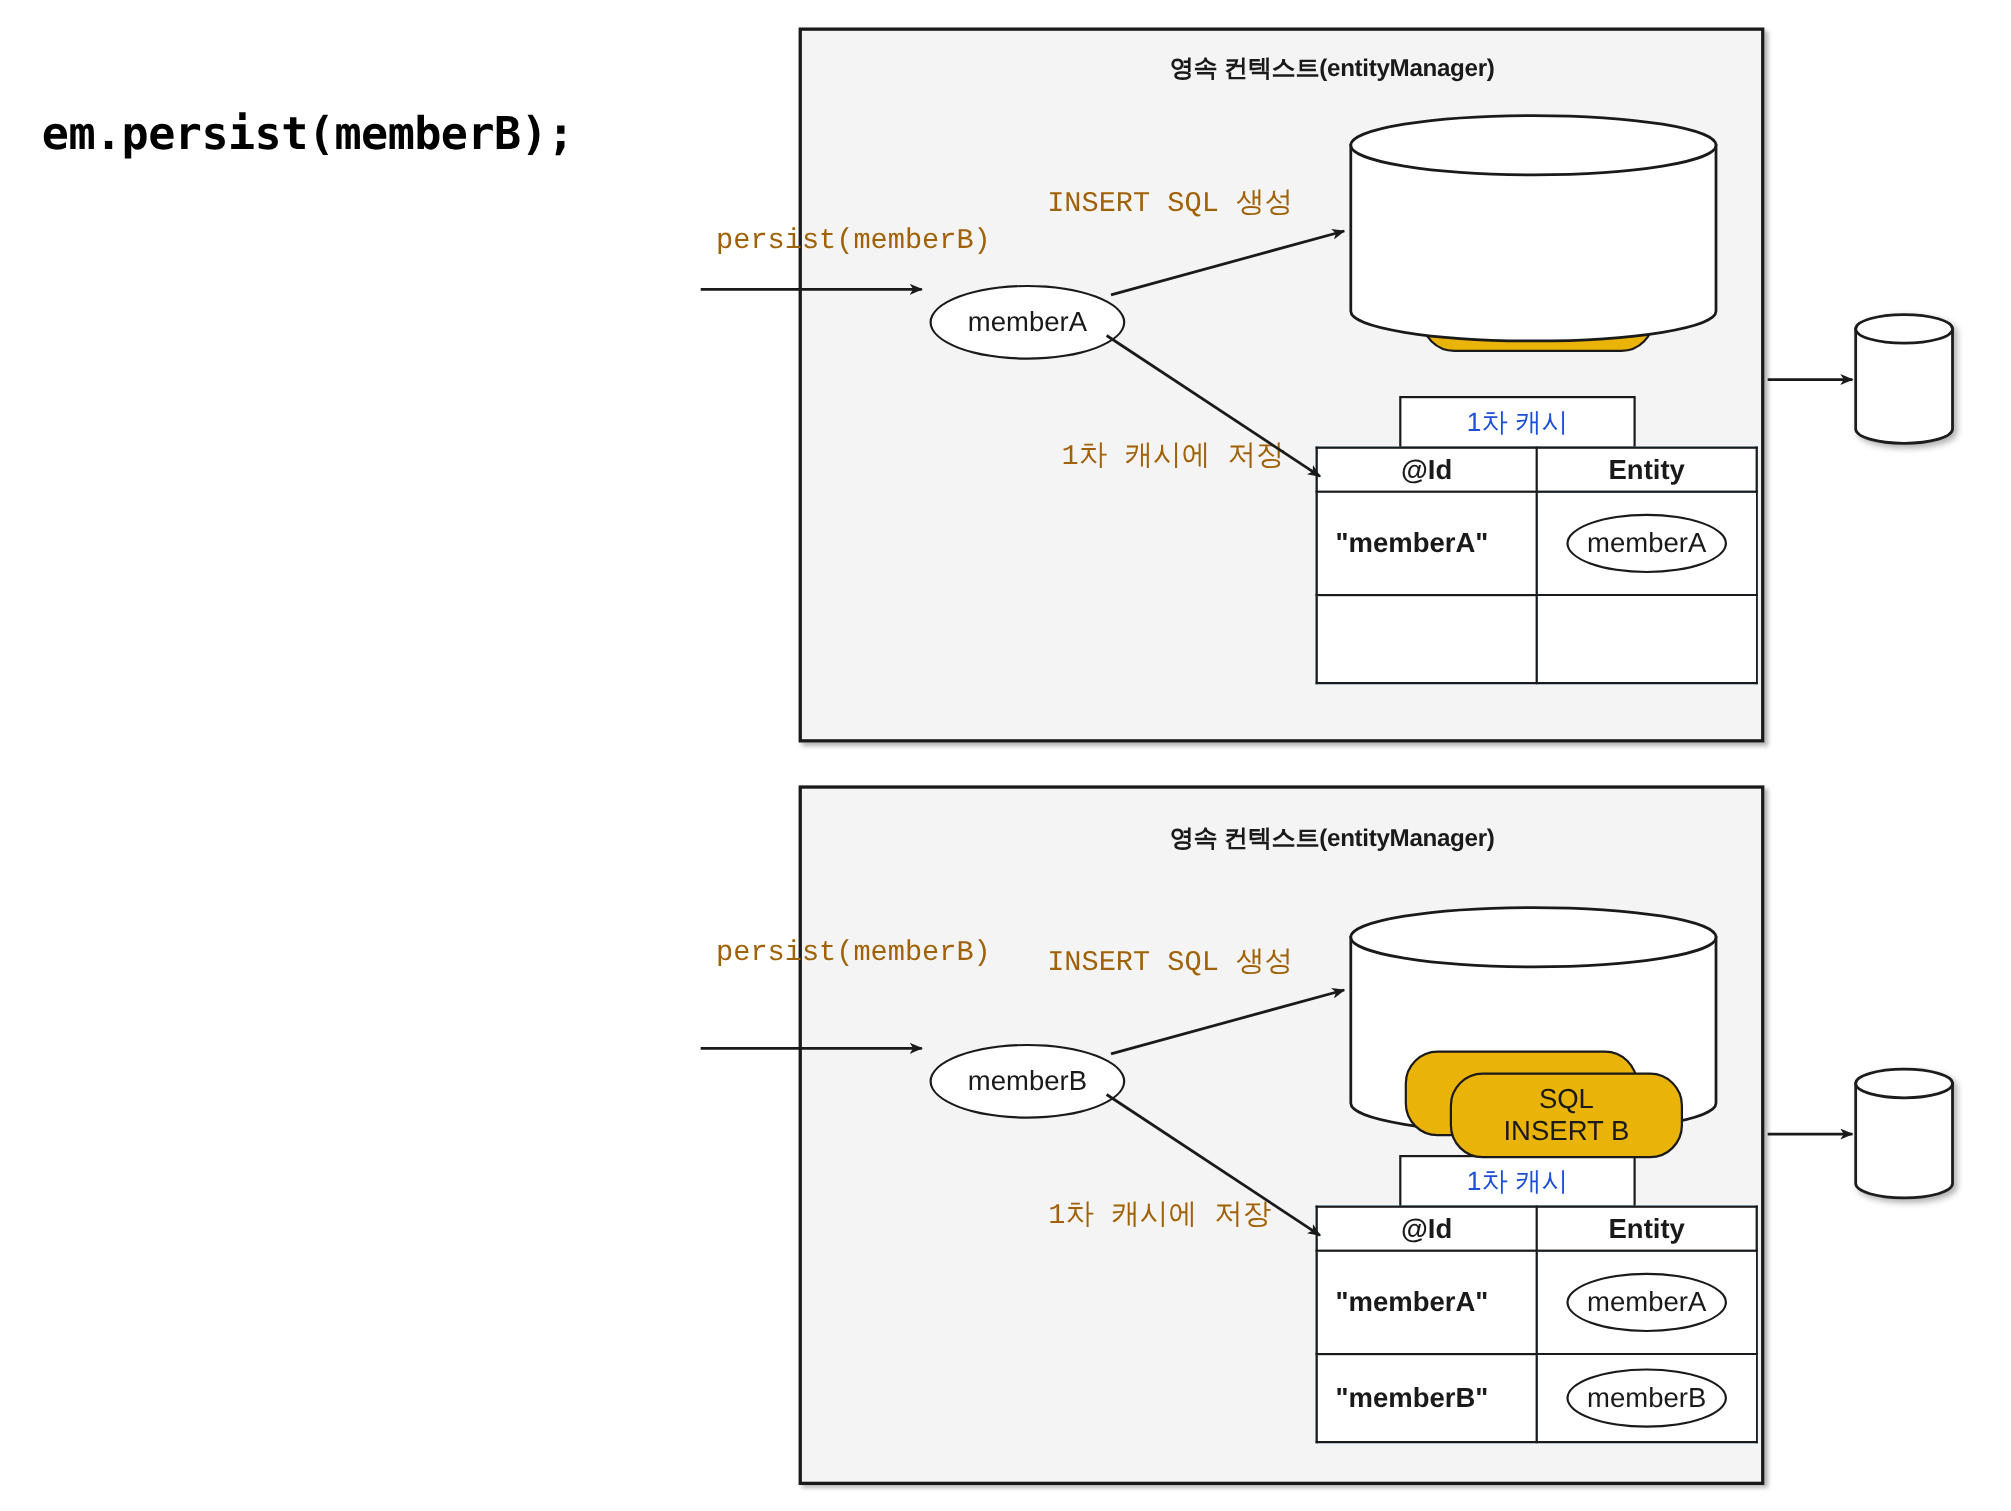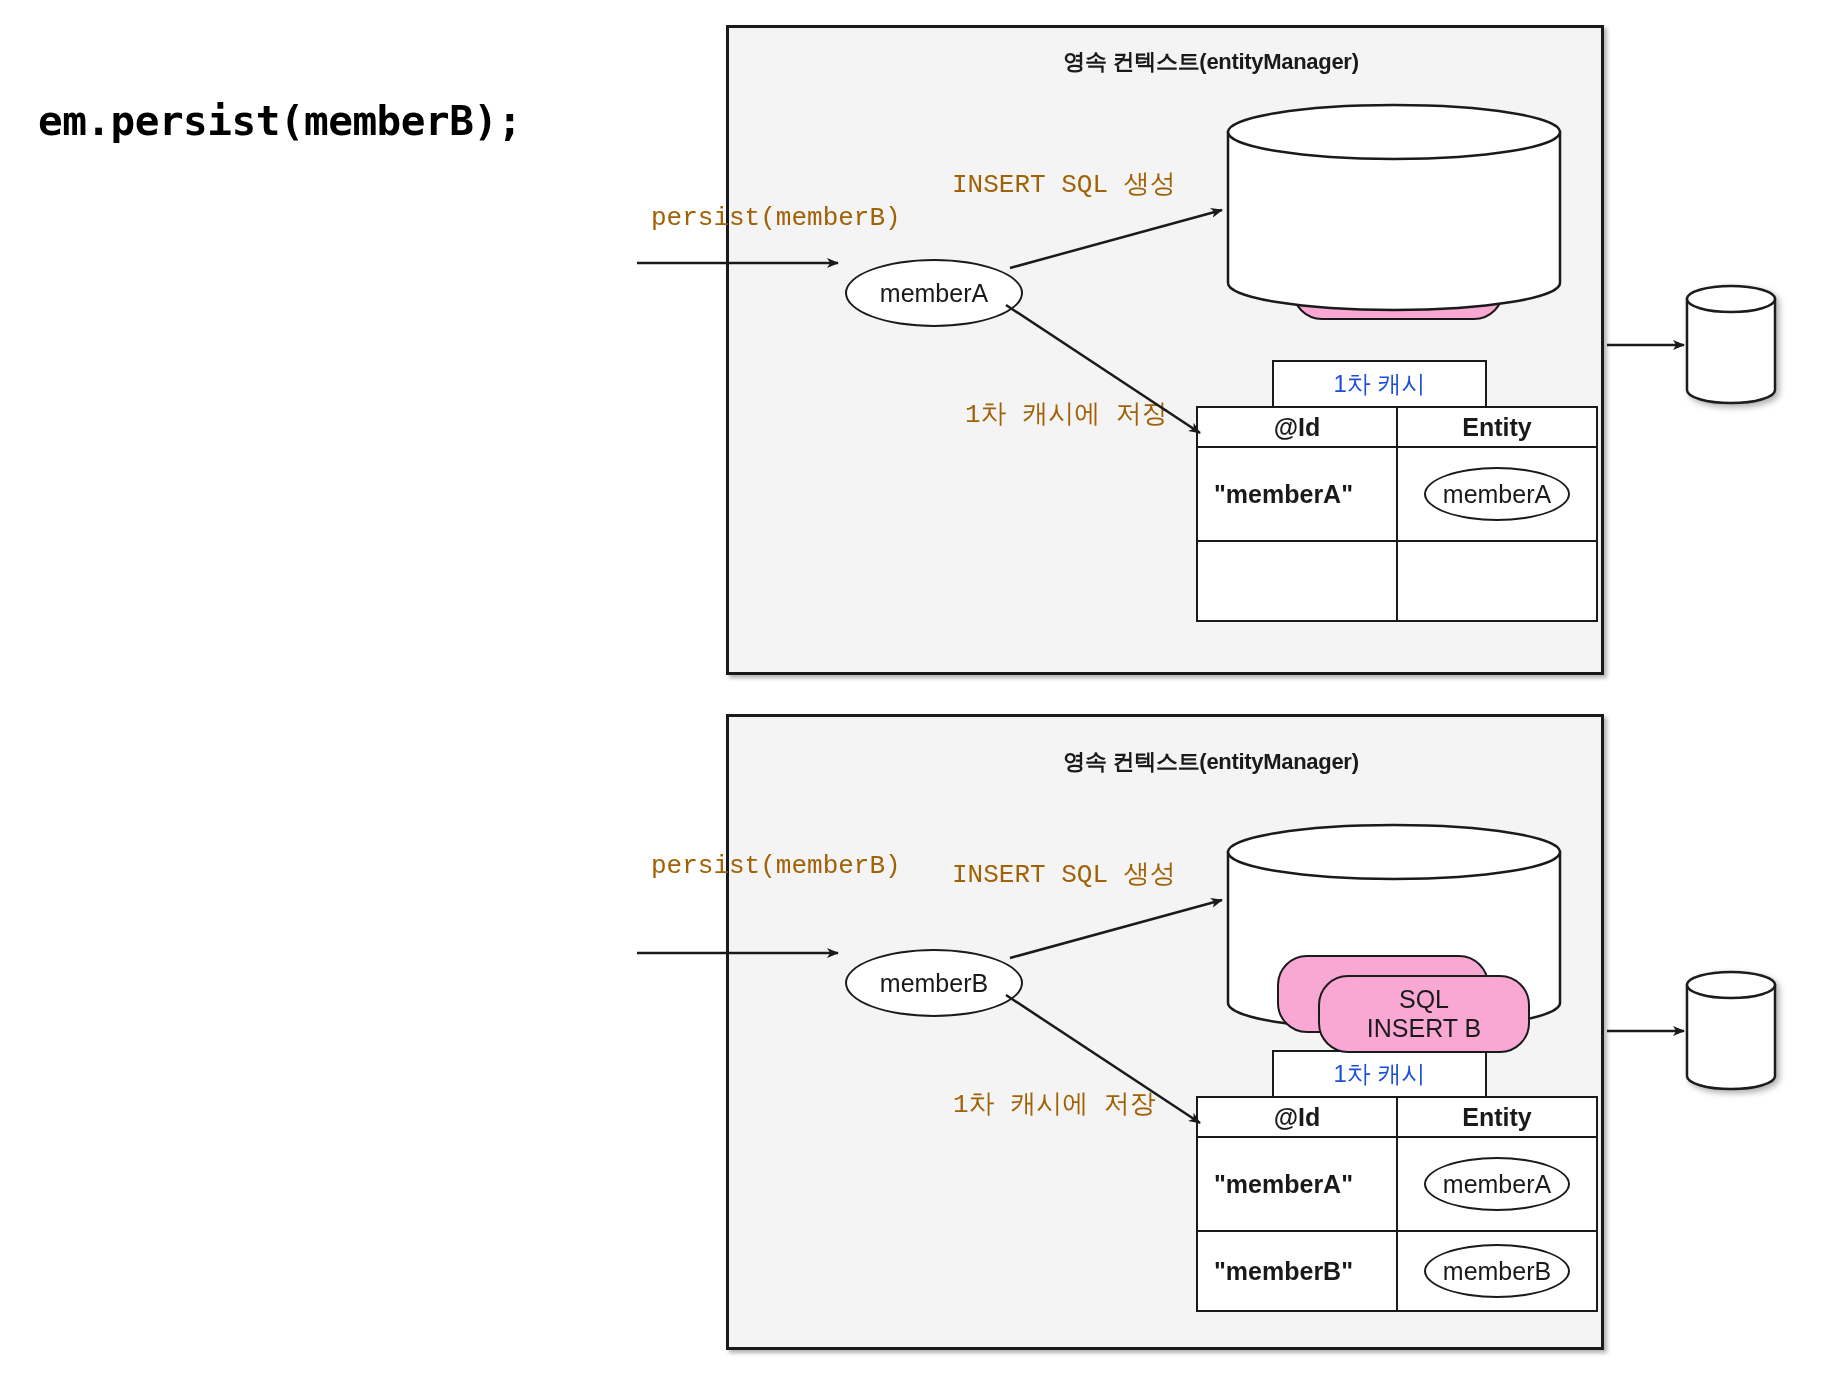--- a/index.html
+++ b/index.html
@@ -87,21 +87,21 @@
     justify-content: center;
     font-size: 25px;
     color: #1a1a1a;
   }
 
   
   .sql-box {
     position: absolute;
     border: 2.5px solid #1a1a1a;
     border-radius: 30px;
-    background: #f9a8d4;
+    background: #eab308;
     box-sizing: border-box;
     display: flex;
     flex-direction: column;
     align-items: center;
     justify-content: center;
     font-size: 25px;
     line-height: 1.18;
     color: #1a1a1a;
     text-align: center;
   }

